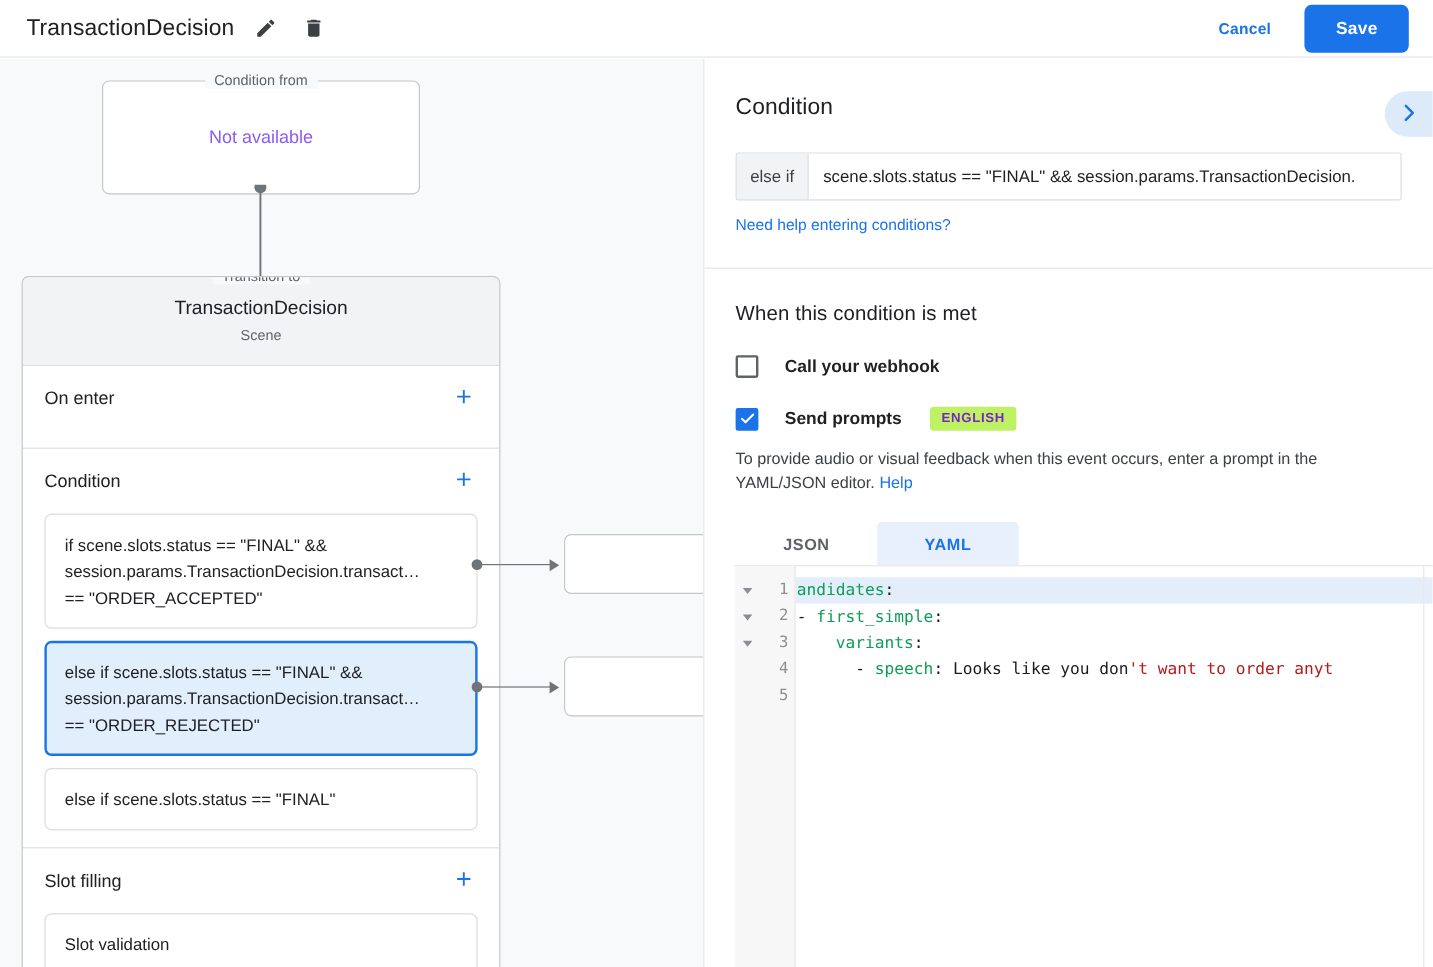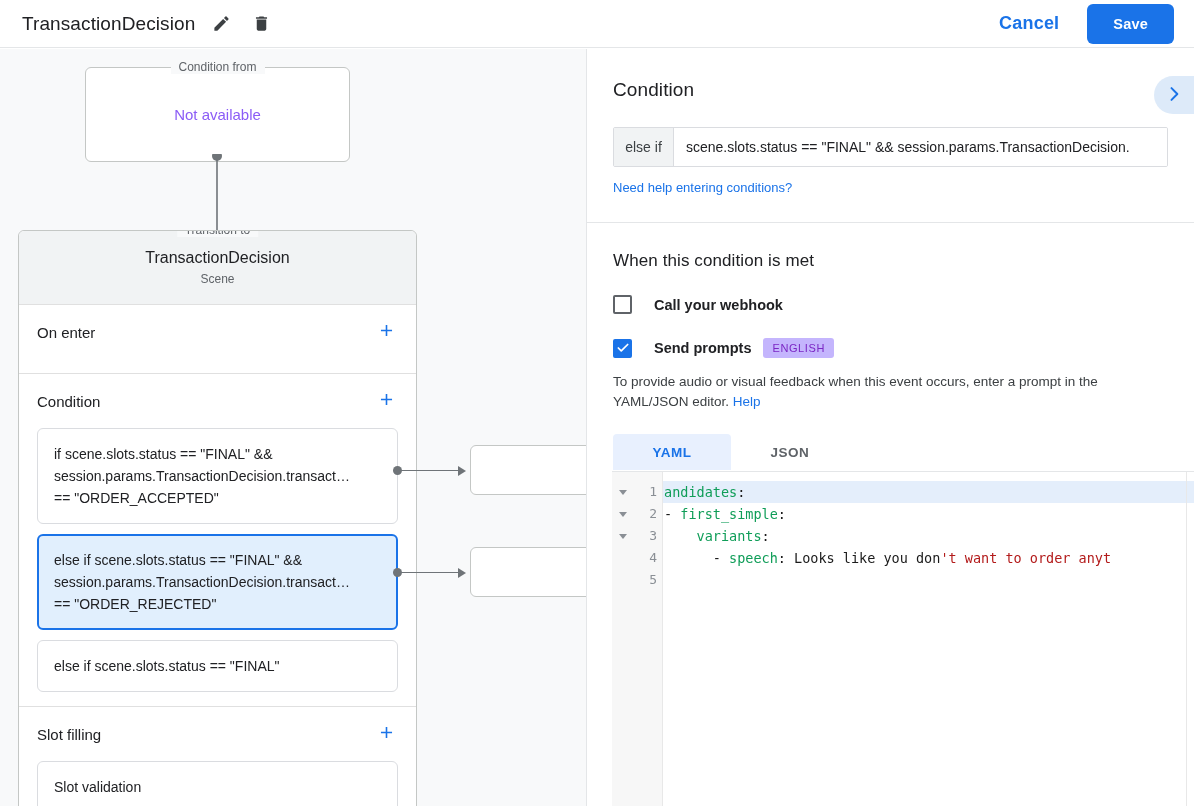--- a/index.html
+++ b/index.html
@@ -27,21 +27,21 @@
   }
   .icon-btn {
     width: 28px; height: 28px;
     margin-left: 12px;
     display: flex; align-items: center; justify-content: center;
     cursor: pointer; border: none; background: transparent; padding: 0;
   }
   .icon-btn svg { display: block; }
   .topbar-spacer { flex: 1; }
   .cancel-btn {
-    font-size: 18px; font-weight: 600; color: #1a73e8;
+    font-size: 13px; font-weight: 600; color: #1a73e8;
     background: transparent; border: none; cursor: pointer;
     padding: 8px 14px; letter-spacing: .2px;
   }
   .save-btn {
     margin-left: 14px;
     background: #1a73e8; color: #ffffff;
     font-size: 14.5px; font-weight: 600; letter-spacing: .2px;
     border: none; border-radius: 6px;
     padding: 0 26px; height: 40px; cursor: pointer;
   }
@@ -207,23 +207,23 @@
     width: 19px; height: 19px; border: 2px solid #5f6368;
     border-radius: 2px; background: #ffffff;
     display: flex; align-items: center; justify-content: center;
     cursor: pointer; flex: 0 0 19px;
   }
   .cbox.checked { background: #1a73e8; border-color: #1a73e8; }
   .check-label {
     margin-left: 22px; font-size: 14.5px; color: #202124; font-weight: 600;
   }
   .lang-badge {
-    margin-left: 12px;
-    background: #c4b5fd; color: #7b26c4;
-    font-size: 11px; font-weight: 400; letter-spacing: .6px;
+    margin-left: 24px;
+    background: #bef264; color: #7b26c4;
+    font-size: 11px; font-weight: 700; letter-spacing: .6px;
     padding: 4px 9px; border-radius: 3px;
   }
   .desc-text {
     margin-top: 14px; font-size: 13.5px; color: #3c4043; line-height: 20px;
     max-width: 560px;
   }
   .desc-text a { color: #1a73e8; text-decoration: none; cursor: pointer; }
 
   
   .editor-tabs { display: flex; margin-top: 22px; }
@@ -440,22 +440,22 @@
       <span class="check-label">Send prompts</span>
       <span class="lang-badge">ENGLISH</span>
     </div>
 
     <div class="desc-text">
       <span>To provide audio or visual feedback when this event occurs, enter a prompt in the YAML/JSON editor.</span>
       <a>Help</a>
     </div>
 
     <div class="editor-tabs">
+      <div class="etab">JSON</div>
       <div class="etab active">YAML</div>
-      <div class="etab">JSON</div>
     </div>
   </div>
 </div>
 
 <div class="editor">
   <div class="fold-col" id="fold-col">
       <div class="fold-arrow">
         <svg width="10" height="10" viewBox="0 0 10 10">
           <polygon points="1,3 9,3 5,8" fill="#8a8f95"></polygon>
         </svg>

